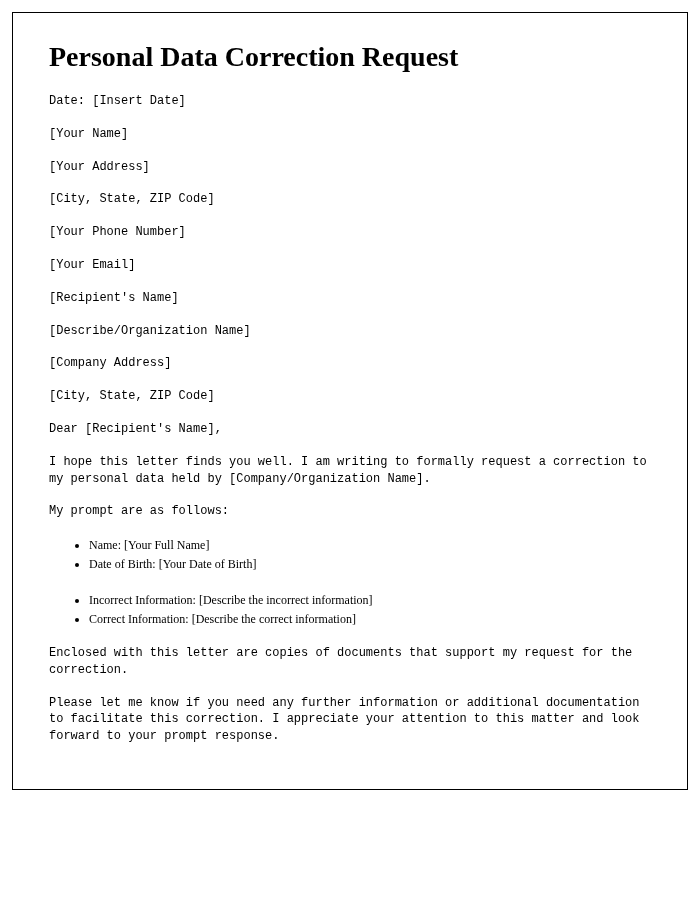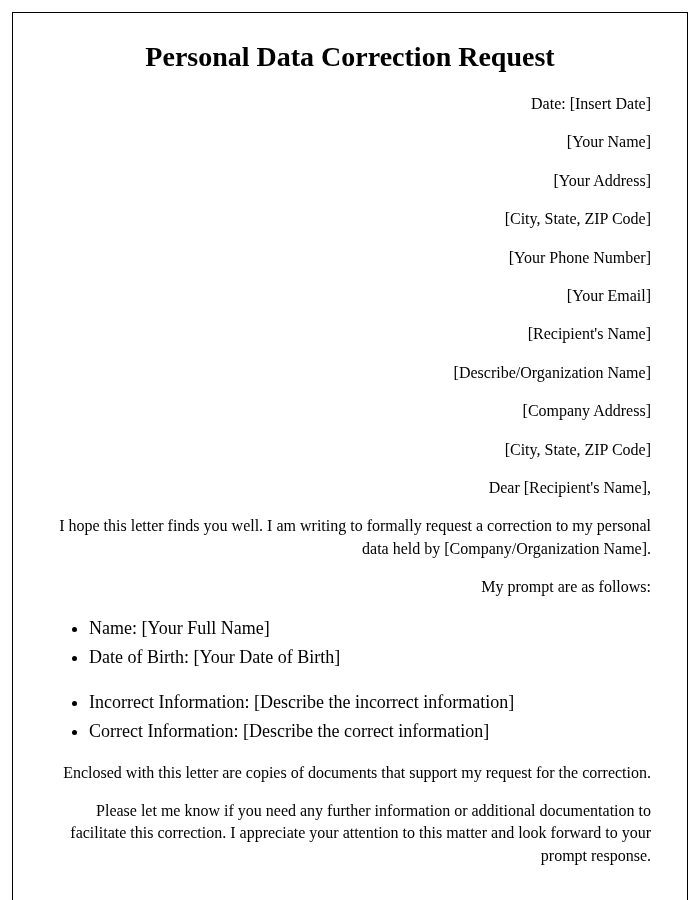--- a/index.html
+++ b/index.html
@@ -16,35 +16,33 @@
     .document {
       border: 1px solid #000;
       padding: 28px 36px;
       background: #fff;
     }
     h1 {
       font-size: 28px;
       font-weight: bold;
       margin-bottom: 20px;
       font-family: Georgia, 'Times New Roman', Times, serif;
-      text-align: center;
     }
     p {
-      font-size: 16px;
+      font-size: 12px;
       line-height: 1.4;
       margin-bottom: 16px;
-      font-family: Liberation Serif, serif;
-      text-align: right;
+      font-family: Liberation Mono, monospace;
     }
     ul {
       margin-left: 40px;
       margin-bottom: 16px;
     }
     li {
-      font-size: 18px;
+      font-size: 12px;
       line-height: 1.6;
       font-family: Georgia, 'Times New Roman', Times, serif;
     }
   </style>
 </head>
 <body>
 
 <div class="document">
   <h1>Personal Data Correction Request</h1>
 

